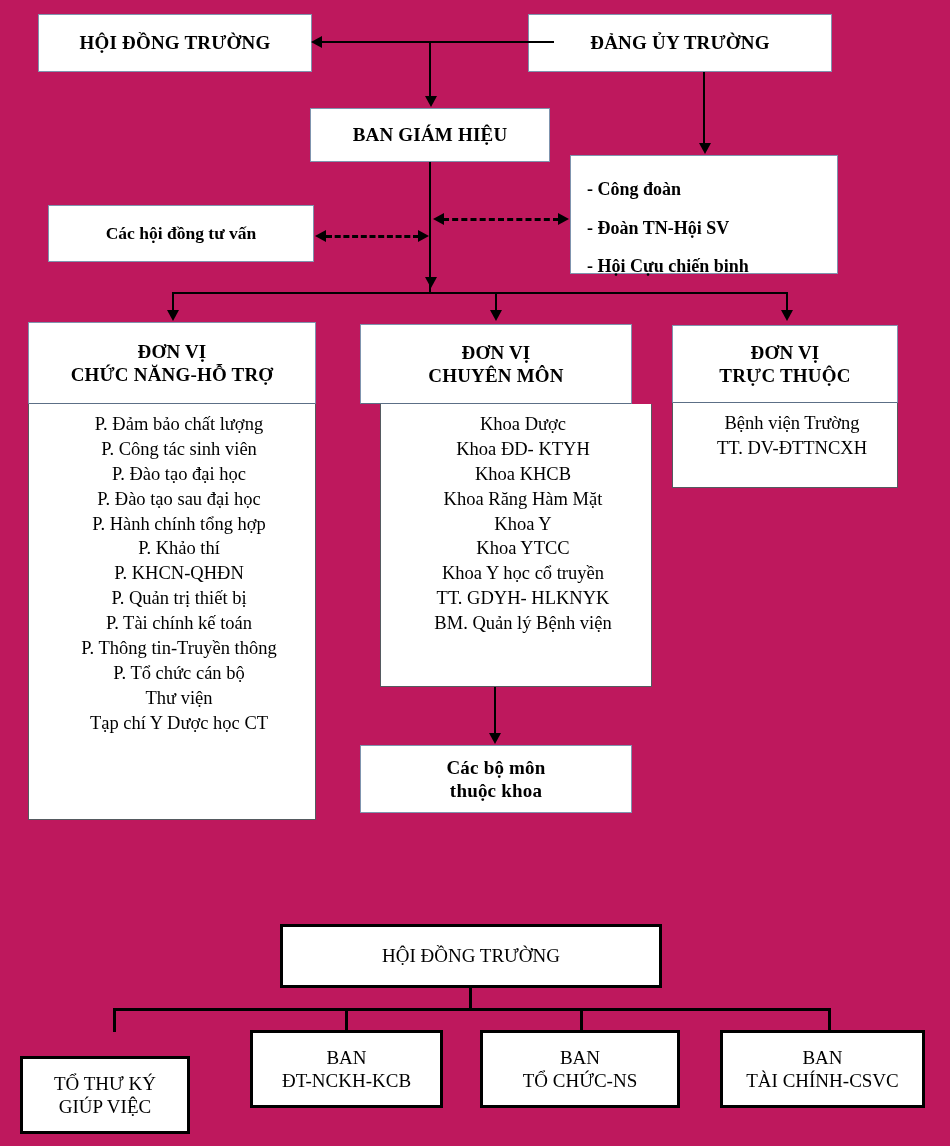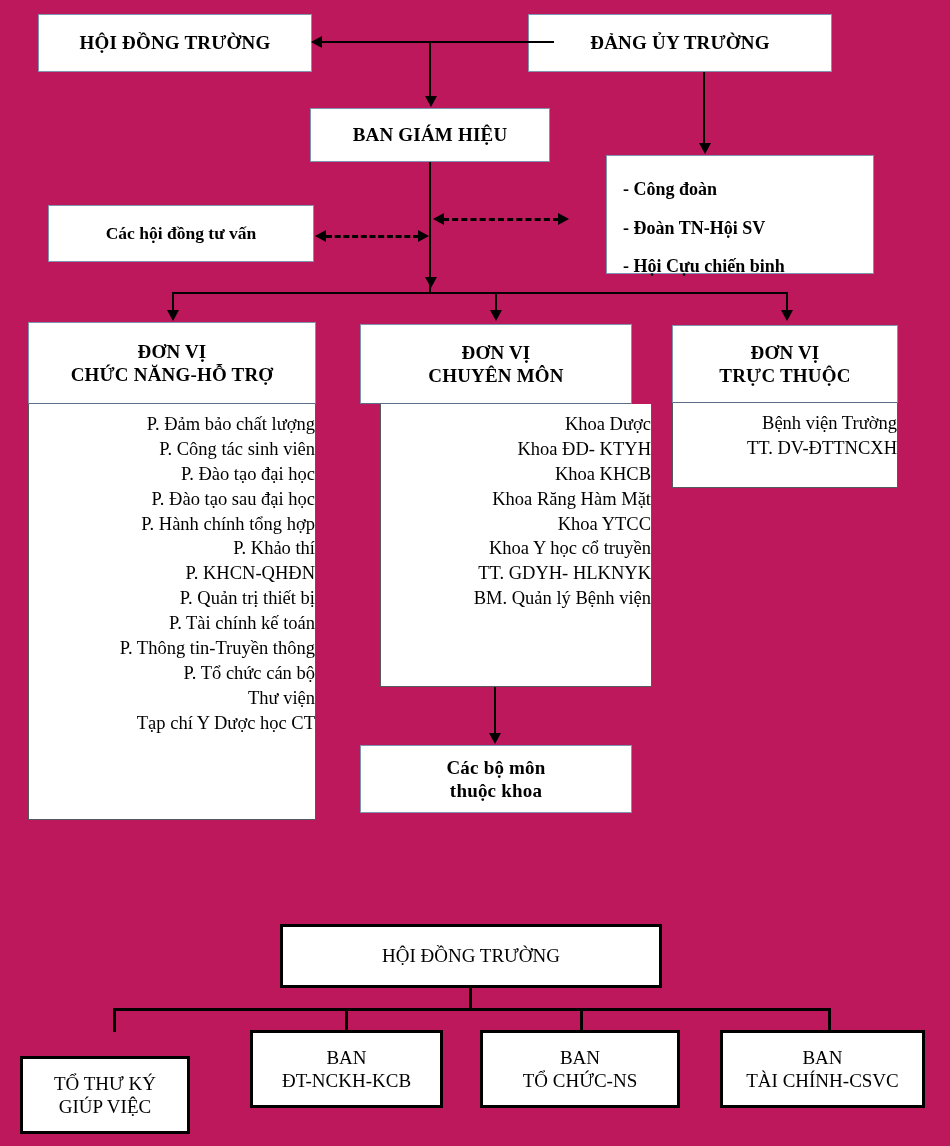--- a/index.html
+++ b/index.html
@@ -47,35 +47,34 @@
   .plain {
     font-weight: normal;
     font-size: 19px;
   }
   .listbox {
     position: absolute;
     background: #ffffff;
     border: 1px solid #555a60;
     border-top: none;
     padding: 8px 0 8px 14px;
-    text-align: right;
+    text-align: center;
     font-size: 18.5px;
     line-height: 1.345;
   }
   .listbox div { white-space: nowrap; }
   .orgbox {
     position: absolute;
     background: #ffffff;
     border: 1px solid #7f94ae;
     padding: 14px 0 0 16px;
     text-align: left;
     font-weight: bold;
     font-size: 18px;
     line-height: 2.15;
-    margin-left: 36px;
   }
   .orgbox div { white-space: nowrap; }
   
   .hline {
     position: absolute;
     background: #000000;
     height: 2px;
   }
   .vline {
     position: absolute;
@@ -192,20 +191,21 @@
 
   <div class="box hdr" style="left:360px; top:324px; width:272px; height:80px; flex-direction:column;">
     <span class="title-bold">ĐƠN VỊ</span>
     <span class="title-bold">CHUYÊN MÔN</span>
   </div>
   <div class="listbox" style="left:360px; top:404px; width:272px; height:283px;margin-left:20px;">
     <div>Khoa Dược</div>
     <div>Khoa ĐD- KTYH</div>
     <div>Khoa KHCB</div>
     <div>Khoa Răng Hàm Mặt</div>
+    <div>Khoa Y</div>
     <div>Khoa YTCC</div>
     <div>Khoa Y học cổ truyền</div>
     <div>TT. GDYH- HLKNYK</div>
     <div>BM. Quản lý Bệnh viện</div>
   </div>
 
   <div class="vline" style="left:494px; top:687px; height:48px;"></div>
   <div class="arrow-down" style="left:489px; top:733px;"></div>
 
   <div class="box" style="left:360px; top:745px; width:272px; height:68px; flex-direction:column;">

